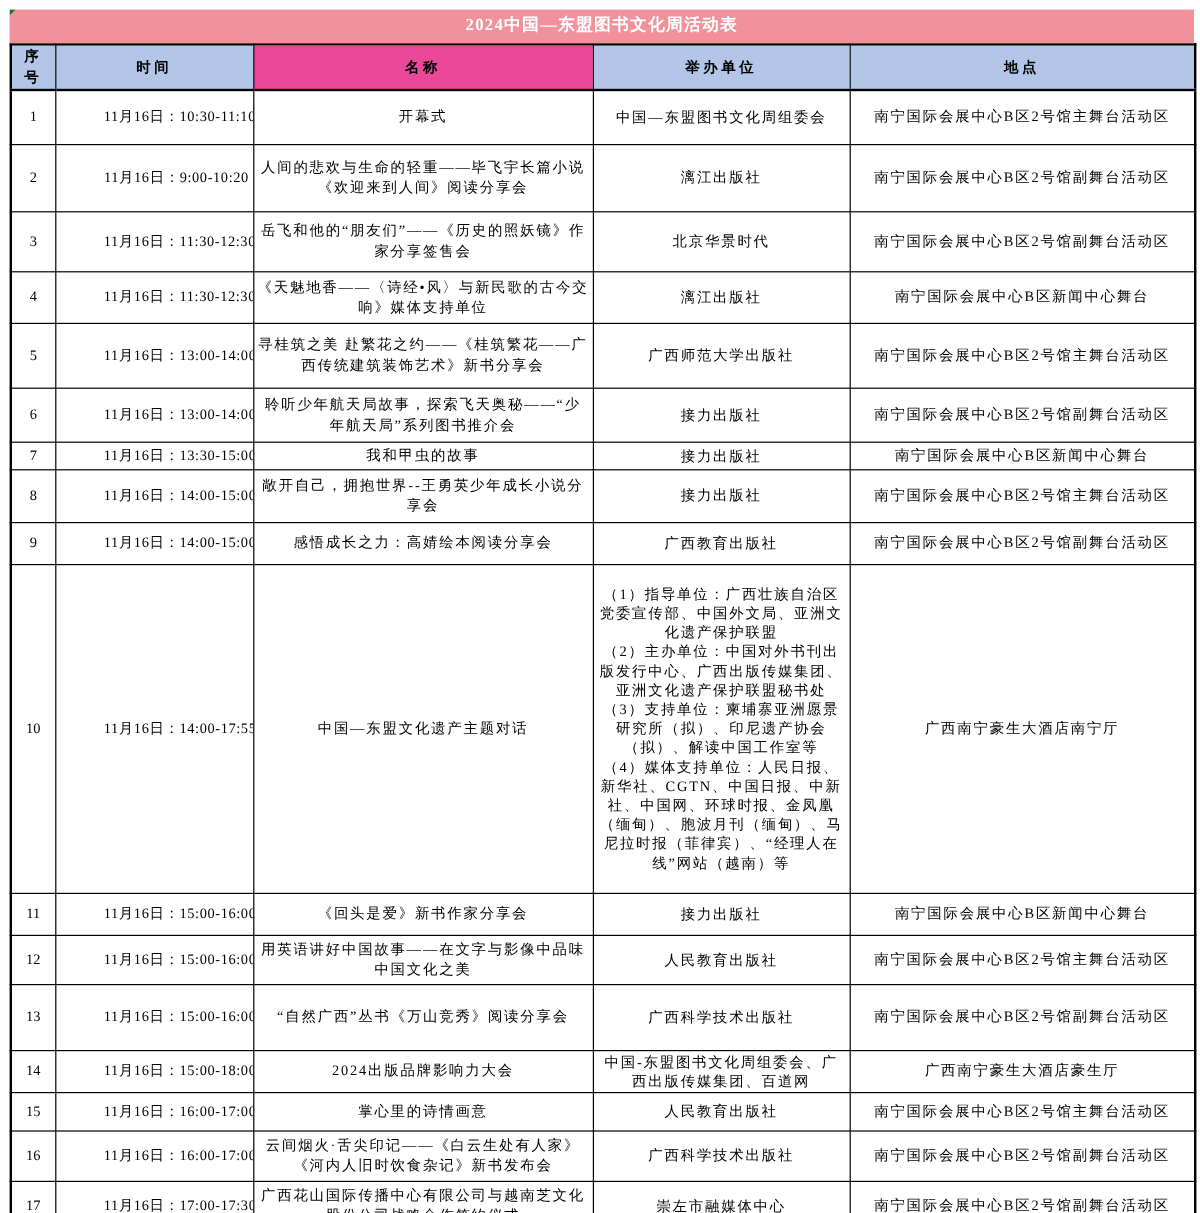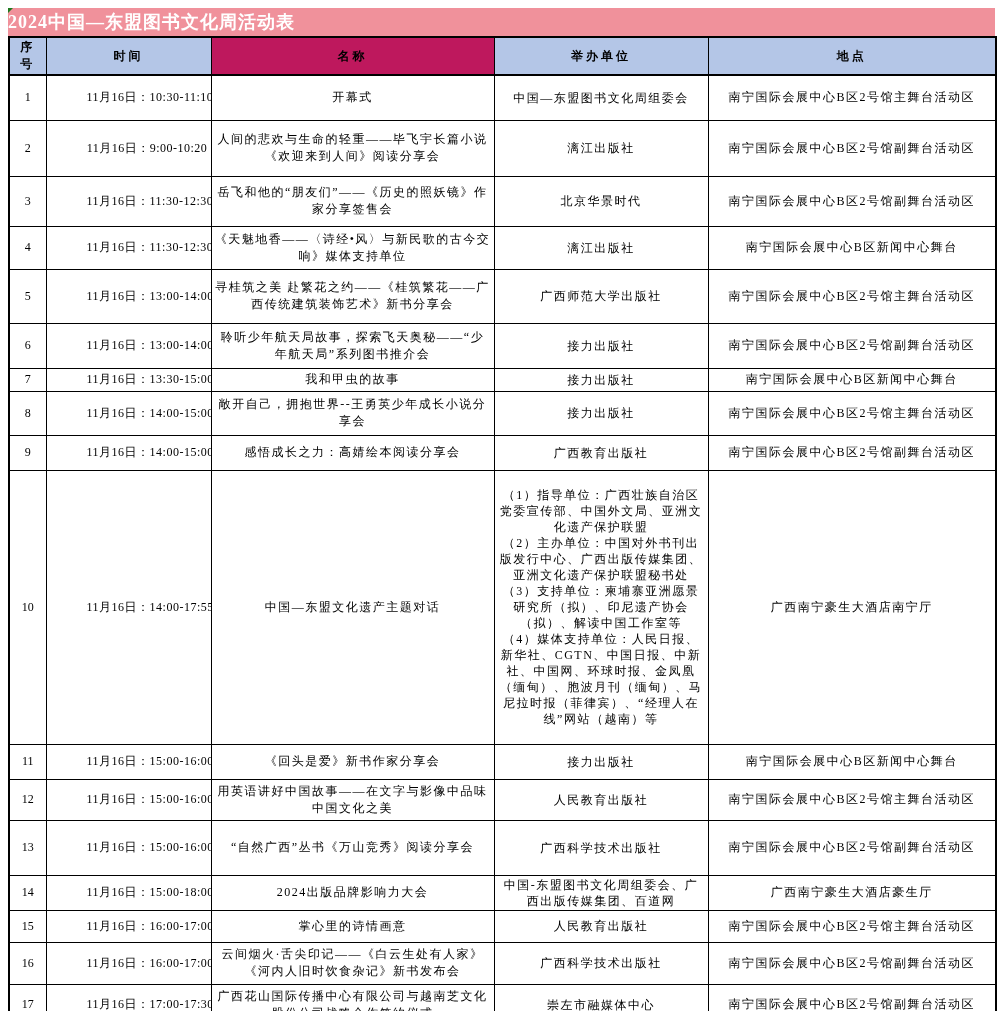--- a/index.html
+++ b/index.html
@@ -3,22 +3,22 @@
 <meta charset="utf-8">
 <style>
   html,body{margin:0;padding:0;background:#ffffff;}
   body{
     width:1000px;height:1011px;overflow:hidden;
     font-family:"Liberation Serif","DejaVu Serif",serif;
     color:#000;
   }
   .sheet{position:relative;margin:8px 0 0 8px;width:987px;}
   .title-bar{
-    position:relative;height:28px;line-height:28px;text-align:left;
-    font-size:18px;font-weight:bold;letter-spacing:1px;color:#fff;
+    position:relative;height:28px;line-height:28px;text-align:center;
+    font-size:14px;font-weight:bold;letter-spacing:1px;color:#fff;
     overflow:hidden;
   }
   .corner-marker{
     position:absolute;left:0;top:0;width:0;height:0;
     border-top:5px solid #1e7a1e;border-right:5px solid transparent;
   }
   table{border-collapse:collapse;table-layout:fixed;width:987px;
     border:2px solid #000;}
   td{border:1px solid #000;vertical-align:middle;text-align:center;
      font-size:12px;padding:1px 3px;overflow:hidden;}
@@ -43,21 +43,21 @@
       <col style="width:37px">
       <col style="width:165px">
       <col style="width:283px">
       <col style="width:214px">
       <col style="width:288px">
     </colgroup>
     <thead>
       <tr>
         <td style="background: rgb(180, 198, 231);">序号</td>
         <td style="background: rgb(180, 198, 231);">时间</td>
-        <td style="background: #be185d;">名称</td>
+        <td style="background: #ec4899;">名称</td>
         <td style="background: rgb(180, 198, 231);">举办单位</td>
         <td style="background: rgb(180, 198, 231);">地点</td>
       </tr>
     </thead>
     <tbody id="rows-body">
         <tr style="height: 45px;">
           <td class="c-no">1</td>
           <td class="c-time">11月16日：10:30-11:10</td>
           <td class="c-name">开幕式</td>
           <td class="c-org">中国—东盟图书文化周组委会</td>

